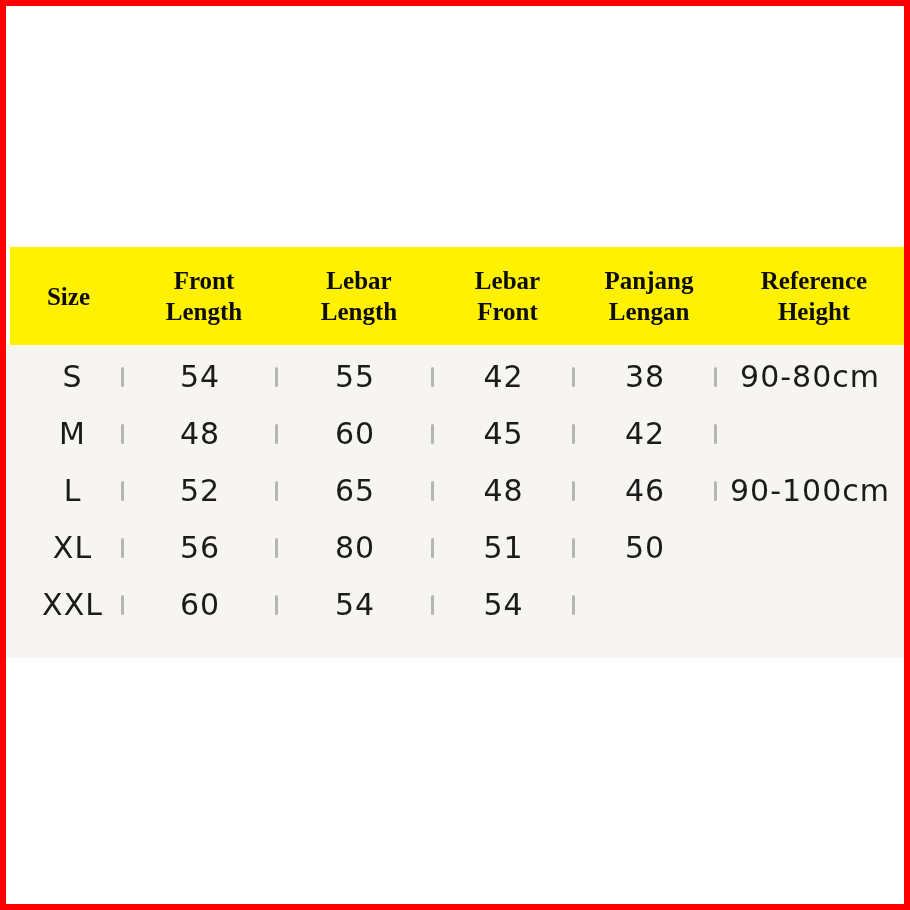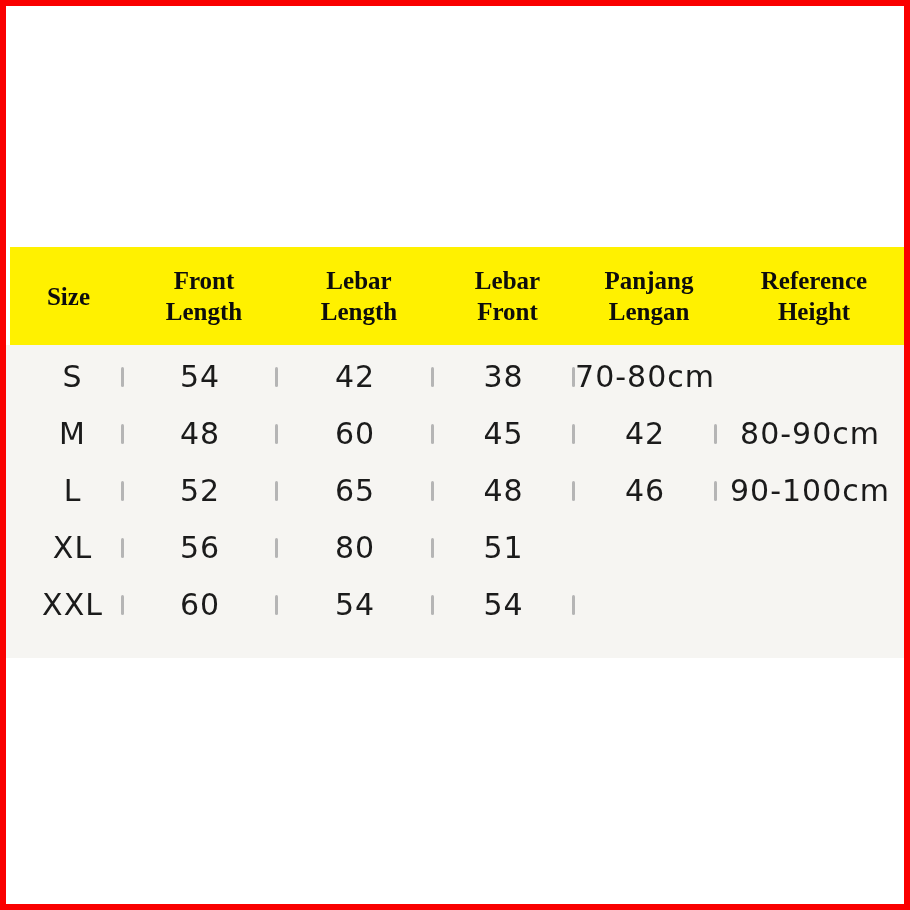--- a/index.html
+++ b/index.html
@@ -119,29 +119,33 @@
     <div class="row">
       <div class="cell col-size">
           <span>S</span>
         </div>
       <div class="cell">
           <span class="tick"></span>
           <span>54</span>
         </div>
       <div class="cell">
           <span class="tick"></span>
+          <span>55</span>
+        </div>
+      <div class="cell">
+          <span class="tick"></span>
           <span>42</span>
         </div>
       <div class="cell">
           <span class="tick"></span>
           <span>38</span>
         </div>
       <div class="cell">
           <span class="tick"></span>
-          <span>70-80cm</span>
+          <span>90-80cm</span>
         </div>
     </div>
 
     <div class="row">
       <div class="cell col-size">
           <span>M</span>
         </div>
       <div class="cell">
           <span class="tick"></span>
           <span>48</span>
@@ -153,21 +157,20 @@
       <div class="cell">
           <span class="tick"></span>
           <span>45</span>
         </div>
       <div class="cell">
           <span class="tick"></span>
           <span>42</span>
         </div>
       <div class="cell">
           <span class="tick"></span>
-          <span>80-90cm</span>
         </div>
     </div>
 
     <div class="row">
       <div class="cell col-size">
           <span>L</span>
         </div>
       <div class="cell">
           <span class="tick"></span>
           <span>52</span>
@@ -198,20 +201,24 @@
           <span class="tick"></span>
           <span>56</span>
         </div>
       <div class="cell">
           <span class="tick"></span>
           <span>80</span>
         </div>
       <div class="cell">
           <span class="tick"></span>
           <span>51</span>
+        </div>
+      <div class="cell">
+          <span class="tick"></span>
+          <span>50</span>
         </div>
     </div>
 
     <div class="row">
       <div class="cell col-size">
           <span>XXL</span>
         </div>
       <div class="cell">
           <span class="tick"></span>
           <span>60</span>

